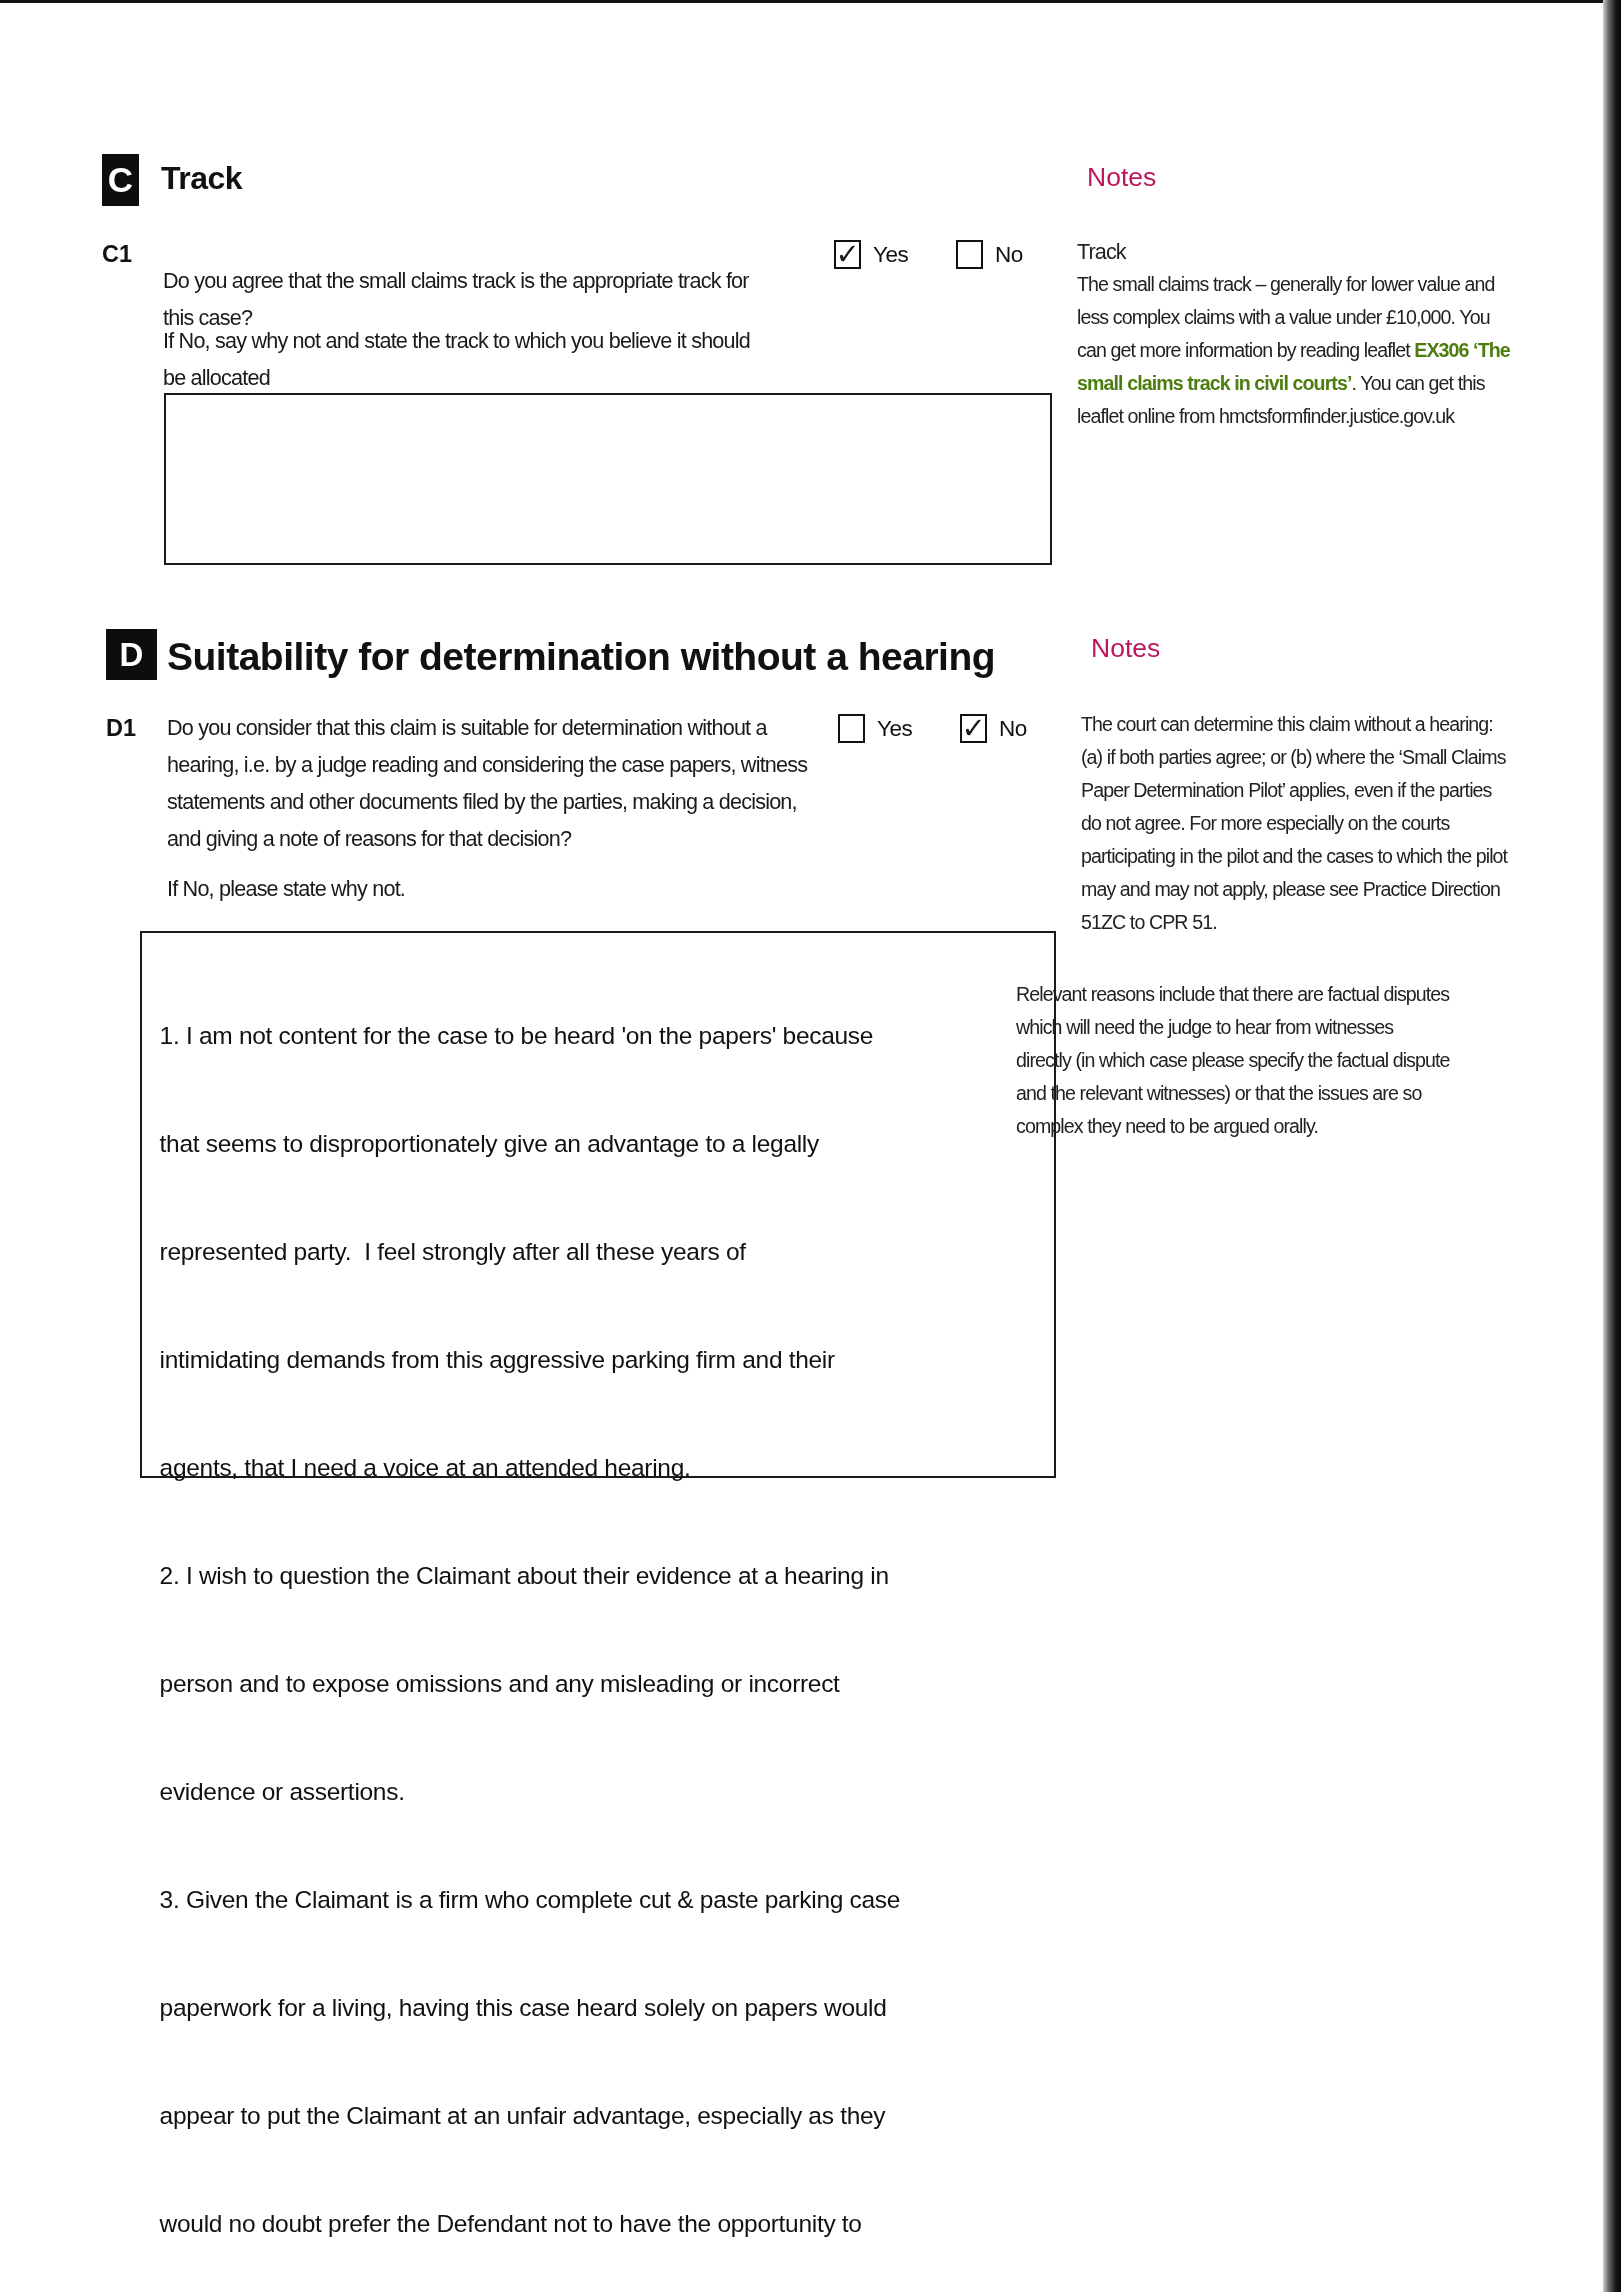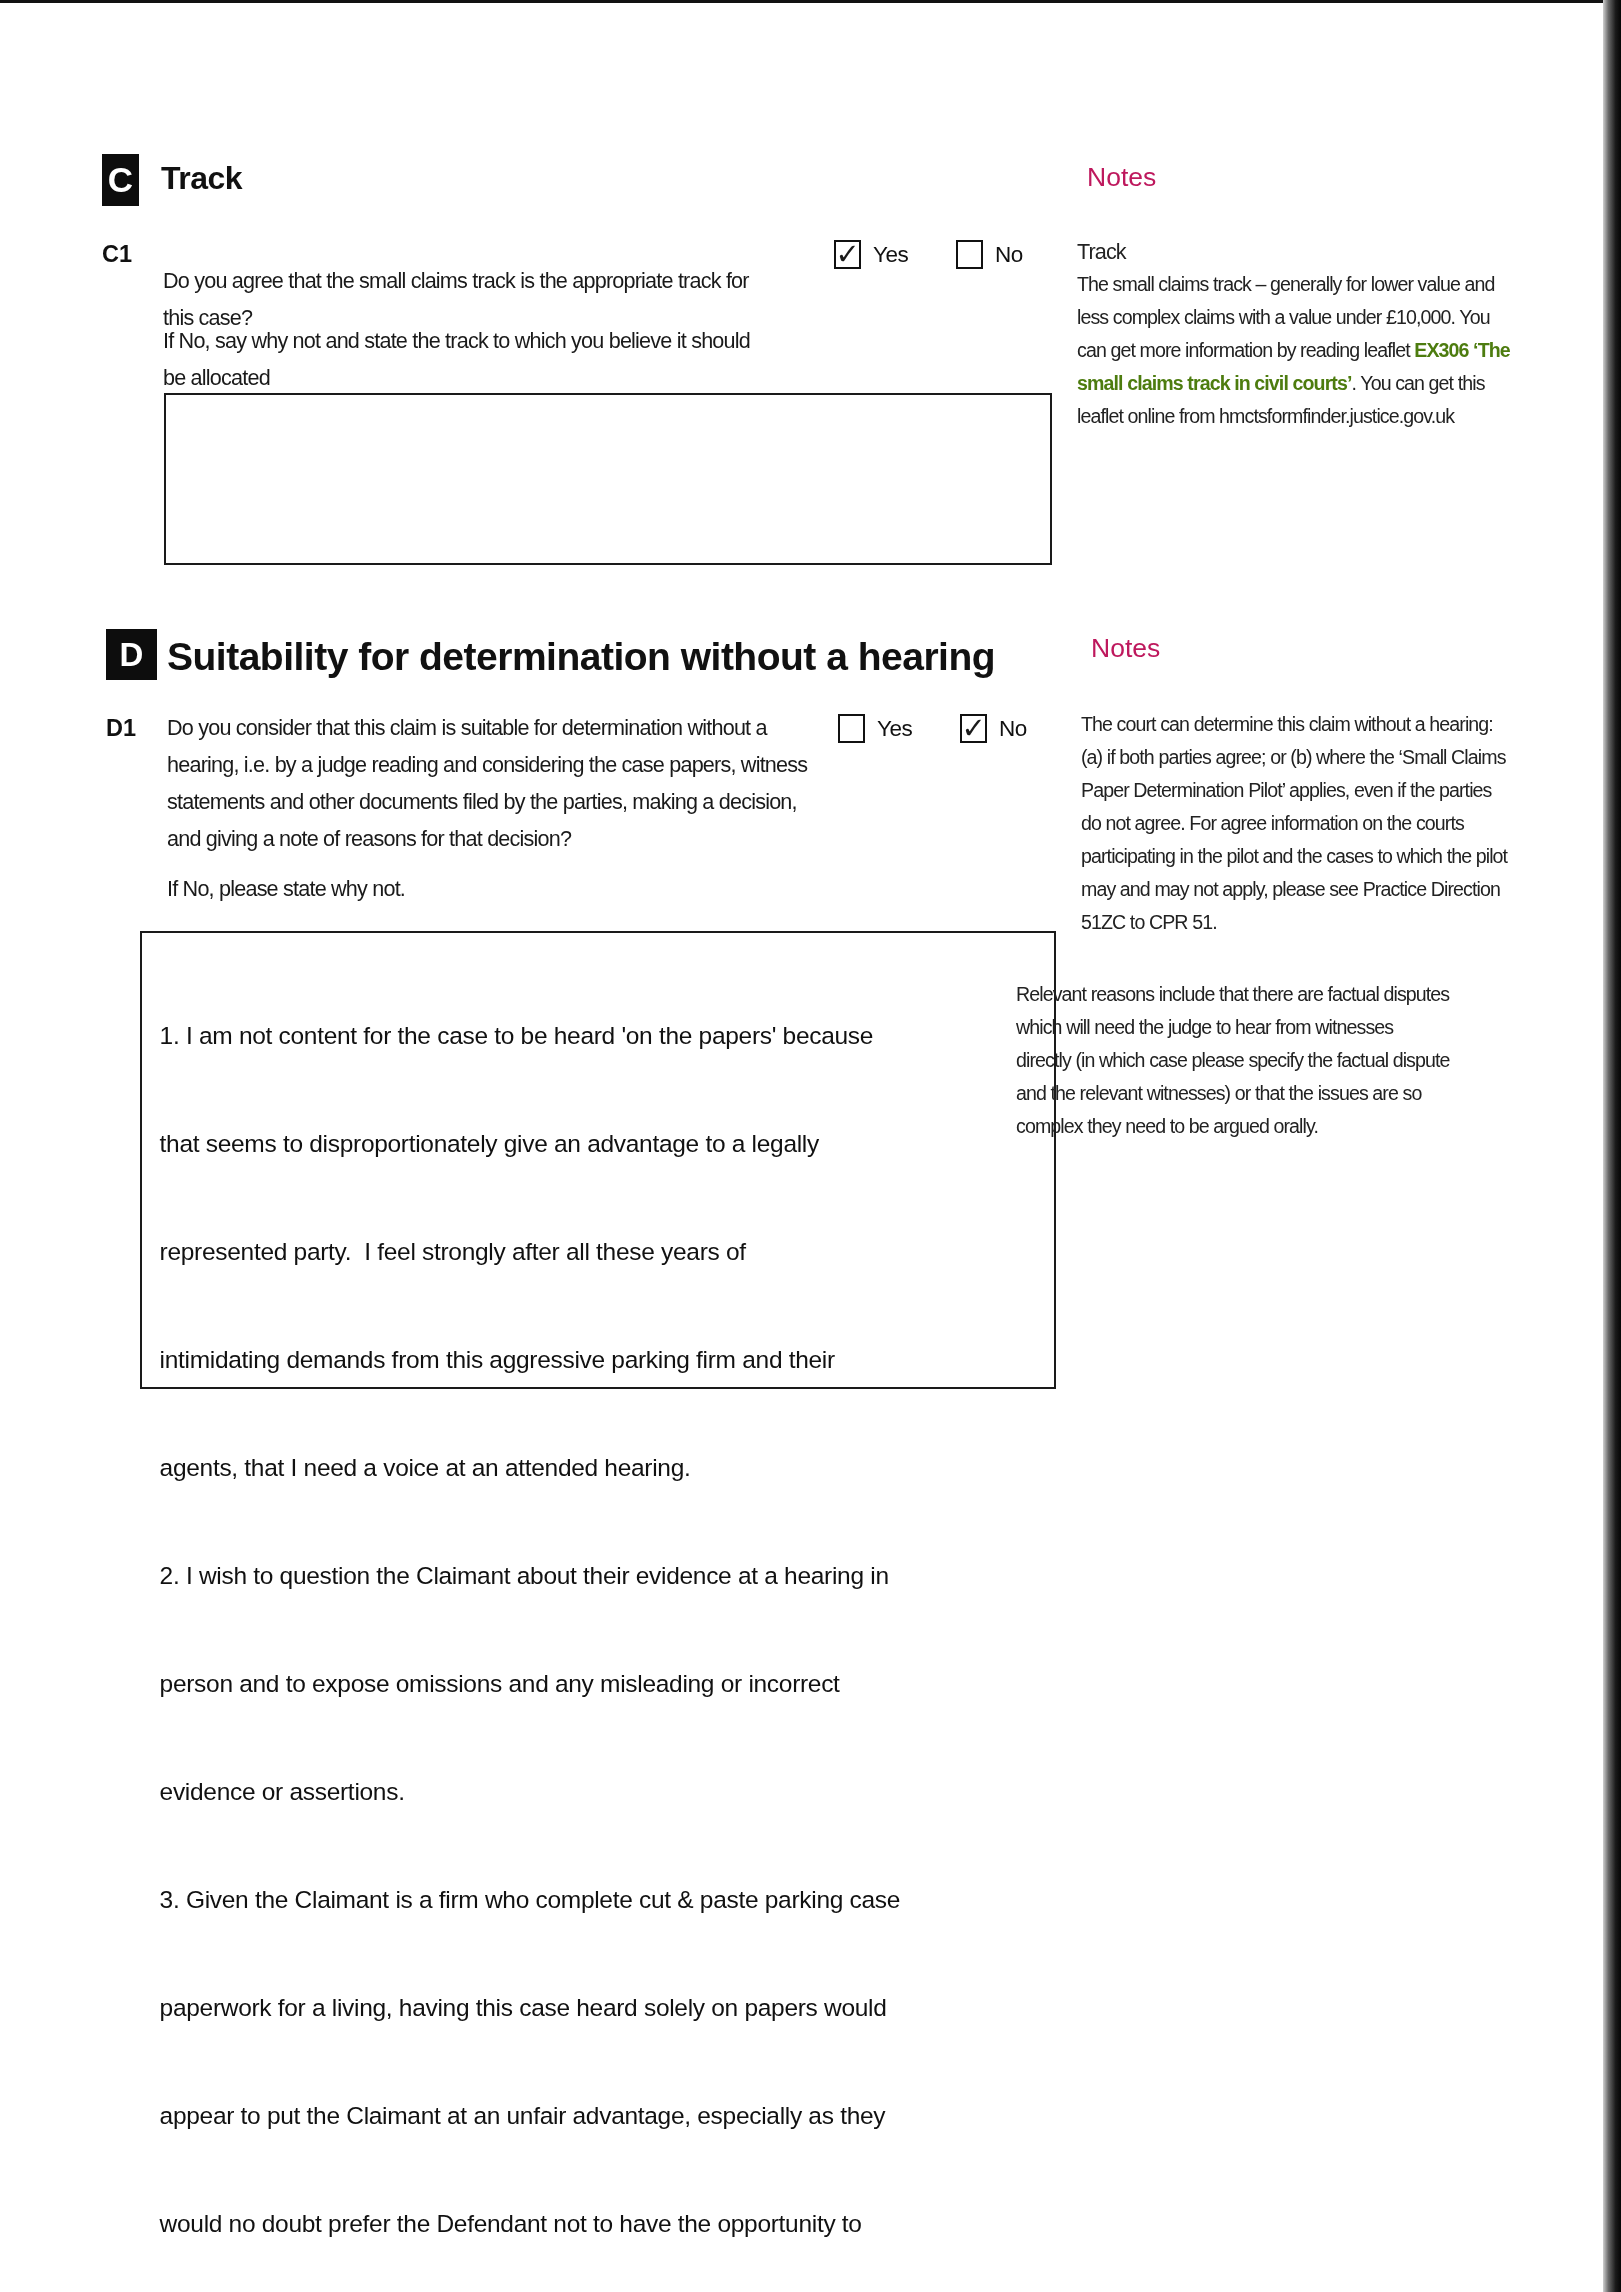--- a/index.html
+++ b/index.html
@@ -93,21 +93,21 @@
     <span></span>
   </div>
   <div class="cb-label" style="left:877px; top:716px;">Yes</div>
   <div class="cb" style="left:960px; top:714px;">
     <span>✓</span>
   </div>
   <div class="cb-label" style="left:999px; top:716px;">No</div>
 
   <div class="qtext" style="left:167px; top:870px;">If No, please state why not.</div>
 
-  <div class="textbox" style="left:140px; top:931px; width:916px; height:458px;">
+  <div class="textbox" style="left:140px; top:931px; width:916px; height:547px;">
     <div class="answer" style="left:17.6px; top:12.7px;">
       <div>1. I am not content for the case to be heard 'on the papers' because</div>
       <div>that seems to disproportionately give an advantage to a legally</div>
       <div>represented party.  I feel strongly after all these years of</div>
       <div>intimidating demands from this aggressive parking firm and their</div>
       <div>agents, that I need a voice at an attended hearing.</div>
       <div>2. I wish to question the Claimant about their evidence at a hearing in</div>
       <div>person and to expose omissions and any misleading or incorrect</div>
       <div>evidence or assertions.</div>
       <div>3. Given the Claimant is a firm who complete cut &amp; paste parking case</div>
@@ -117,21 +117,21 @@
       
       
     </div>
   </div>
 
   <div class="notes-h" style="left:1091px; top:633px;">Notes</div>
   <div class="notes-body" style="left:1081px; top:708px;">
     <div>The court can determine this claim without a hearing:</div>
     <div>(a) if both parties agree; or (b) where the ‘Small Claims</div>
     <div>Paper Determination Pilot’ applies, even if the parties</div>
-    <div>do not agree. For agree information on the courts</div>
+    <div>do not agree. For more especially on the courts</div>
     <div>participating in the pilot and the cases to which the pilot</div>
     <div>may and may not apply, please see Practice Direction</div>
     <div>51ZC to CPR 51.</div>
   </div>
   <div class="notes-body" style="left:1016px; top:978px;">
     <div>Relevant reasons include that there are factual disputes</div>
     <div>which will need the judge to hear from witnesses</div>
     <div>directly (in which case please specify the factual dispute</div>
     <div>and the relevant witnesses) or that the issues are so</div>
     <div>complex they need to be argued orally.</div>

